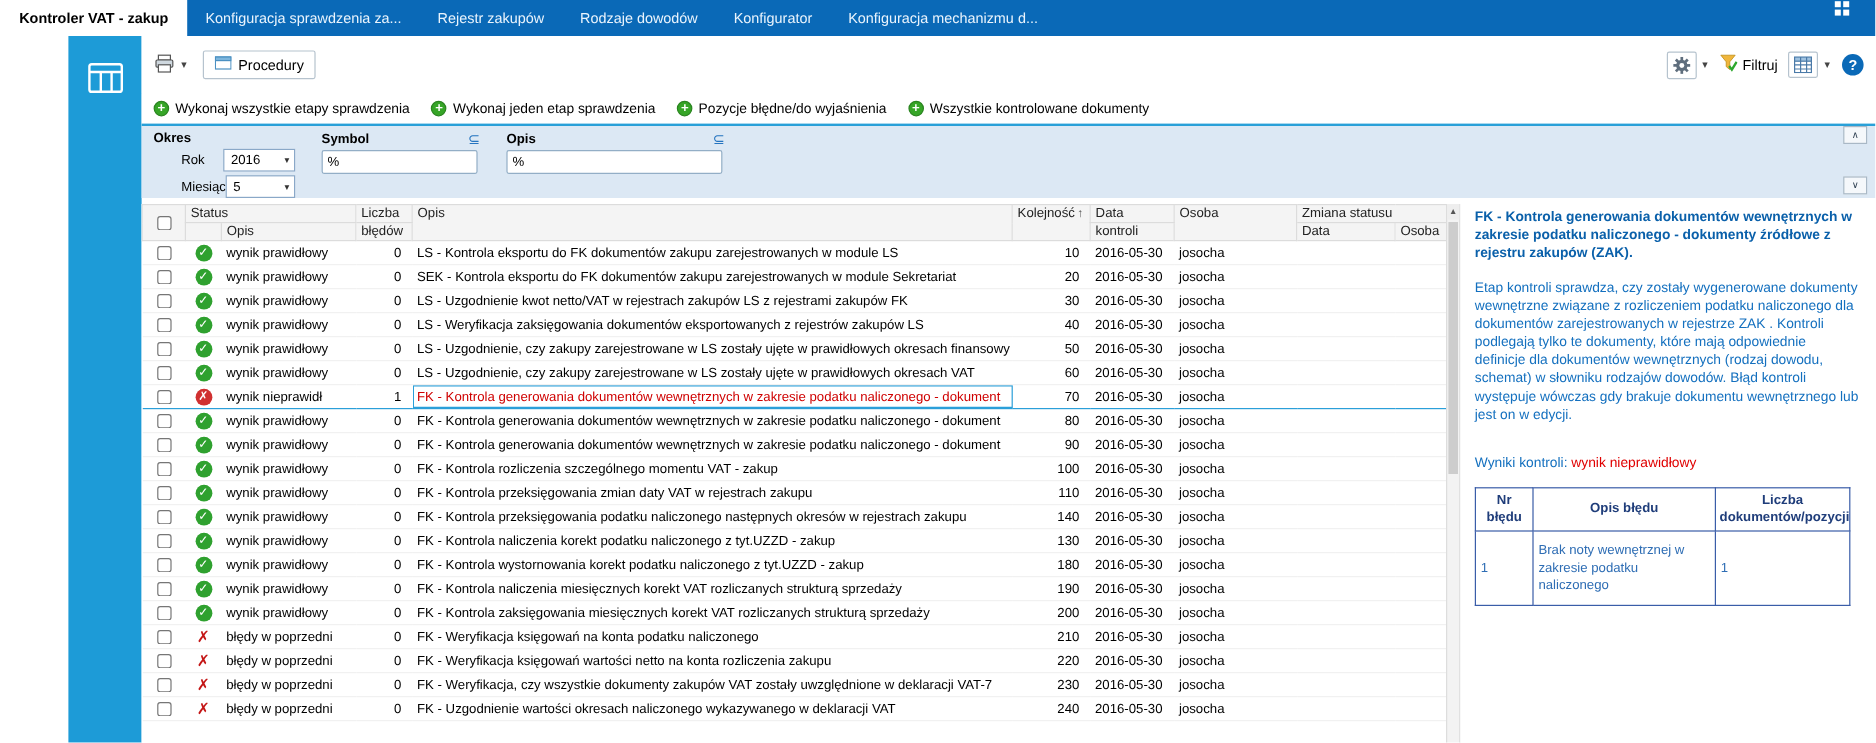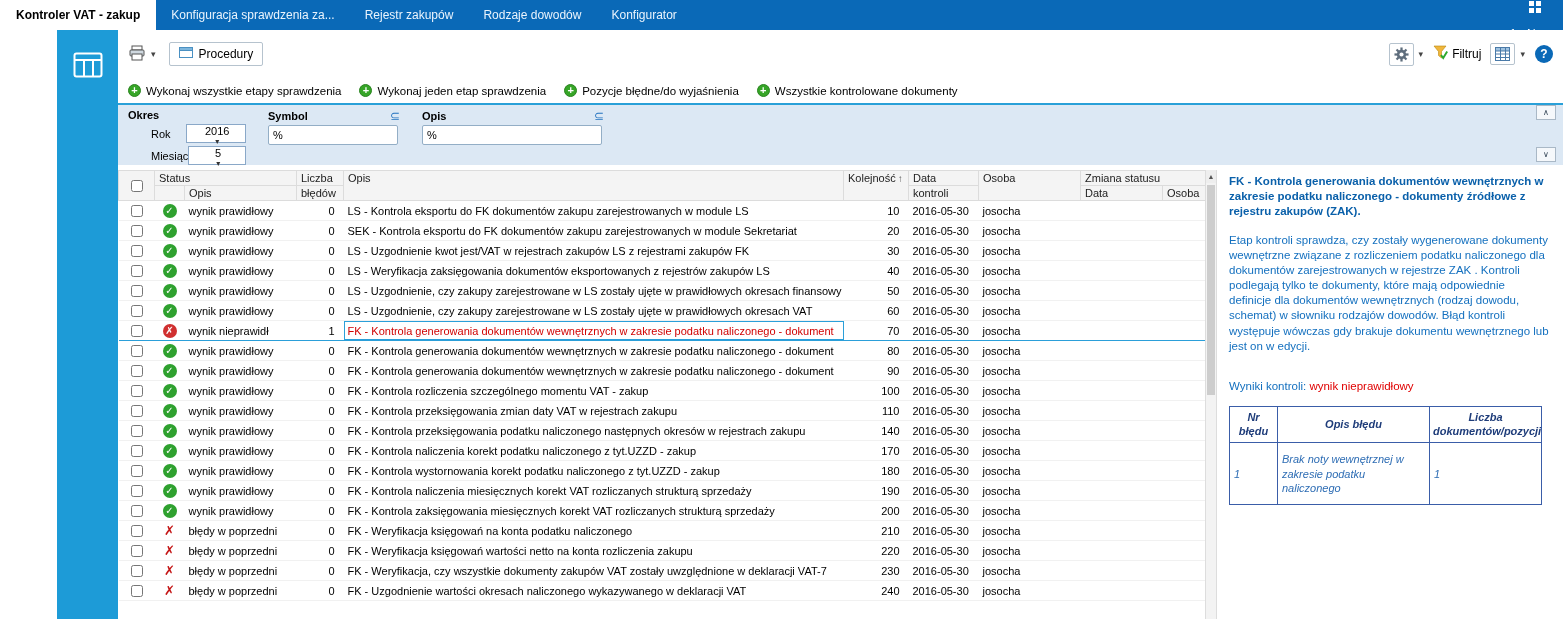--- a/index.html
+++ b/index.html
@@ -33,21 +33,21 @@
   .action { display: flex; align-items: center; gap: 5px; cursor: default; white-space: nowrap; }
   .plus-ic { width: 13px; height: 13px; min-width: 13px; background: #36a527; border: 1px solid #2a8420; border-radius: 50%; color: #fff; font-weight: bold; font-size: 11px; line-height: 11px; text-align: center; }
 
   
   .filterbar { height: 60px; background: #dce8f4; position: relative; display: flex; gap: 22px; padding: 3px 0 0 10px; font-size: 11px; }
   .fgroup { display: flex; flex-direction: column; }
   .fhead { font-weight: bold; height: 15px; display: flex; align-items: center; justify-content: space-between; }
   .subset { color: #2574c0; font-weight: normal; font-size: 12px; padding-left: 8px; }
   .frow { display: flex; align-items: center; margin-top: 3px; margin-left: 23px; }
   .flabel { width: 40px; }
-  .sel { border: 1px solid #8aa8c8; background: #fff; height: 19px; width: 66px; display: flex; align-items: center; justify-content: space-between; padding: 0 3px 0 5px; flex-direction: column; }
+  .sel { border: 1px solid #8aa8c8; background: #fff; height: 19px; width: 66px; display: flex; align-items: center; justify-content: space-between; padding: 0 3px 0 5px; }
   .sel .chev { font-size: 8px; color: #333; }
   .fin { height: 20px; border: 1px solid #93aec6; border-radius: 2px; padding: 0 4px; font-size: 11px; font-family: inherit; background: #fff; }
   .fin.w-symbol { width: 130px; margin-top: 2px; }
   .fin.w-opis { width: 180px; margin-top: 2px; }
   .fcol-btn { position: absolute; right: 7px; width: 20px; height: 15px; background: #f5f8fb; border: 1px solid #a9b8c6; text-align: center; font-size: 8px; line-height: 13px; color: #345; }
   .fcol-top { top: 0; }
   .fcol-bottom { bottom: 3px; }
 
   
   .workarea { flex: 1; min-height: 0; display: flex; margin-top: 5px; }
@@ -72,35 +72,36 @@
   .vscroll { width: 12px; background: #f3f3f3; border-left: 1px solid #ddd; border-right: 1px solid #ddd; display: flex; flex-direction: column; }
   .sb-btn { height: 13px; text-align: center; font-size: 7px; line-height: 13px; color: #555; background: #eee; }
   .sb-thumb { margin: 2px 1px; background: #cdcdcd; height: 210px; }
 
   
   .detail { flex: 1; background: #fff; padding: 4px 14px 0 12px; overflow: hidden; }
   .d-title { color: #0a60aa; font-weight: bold; font-size: 11.5px; line-height: 1.32; }
   .d-body { color: #1470bf; font-size: 11.5px; line-height: 1.32; margin-top: 13px; }
   .d-result { margin-top: 26px; font-size: 11.5px; color: #1470bf; }
   .d-result .bad { color: #e00000; }
-  table.dtable { margin-top: 14px; border-collapse: collapse; font-size: 11px; table-layout: fixed; width: 312px; font-style: italic; }
+  table.dtable { margin-top: 14px; border-collapse: collapse; font-size: 11px; table-layout: fixed; width: 312px; }
   .dtable th { border: 1px solid #3a5da8; font-weight: bold; color: #1f3d7a; text-align: center; vertical-align: middle; padding: 4px 3px; line-height: 1.25; }
   .dtable td { border: 1px solid #3a5da8; color: #2e6db4; text-align: left; vertical-align: middle; padding: 9px 4px; line-height: 1.3; }
 </style>
 </head>
 <body>
 
 <div class="app">
 
   <header class="topbar">
     <div class="tab active">Kontroler VAT - zakup</div>
     <div class="tab">Konfiguracja sprawdzenia za...</div>
     <div class="tab">Rejestr zakupów</div>
     <div class="tab">Rodzaje dowodów</div>
     <div class="tab">Konfigurator</div>
+    <div class="tab">Konfiguracja mechanizmu d...</div>
     <div class="topbar-right">
       <span>
         <svg width="14" height="14" viewBox="0 0 14 14" fill="#fff">
             <rect x="1" y="1" width="5" height="5"></rect>
             <rect x="8" y="1" width="5" height="5"></rect>
             <rect x="1" y="8" width="5" height="5"></rect>
             <rect x="8" y="8" width="5" height="5"></rect>
           </svg>
       </span>
       <span>1 - Nasza</span>
@@ -303,21 +304,21 @@
     <td class="c-per">josocha</td>
     <td class="c-zd"></td>
     <td class="c-zo"></td>
   </tr>
 
   <tr>
     <td class="c-check"><input type="checkbox" style=""></td>
     <td class="c-ic"><span class="badge ok">✓</span></td>
     <td class="c-st">wynik prawidłowy</td>
     <td class="c-err num">0</td>
-    <td class="c-desc">LS - Uzgodnienie kwot jest/VAT w rejestrach zakupów  LS  z rejestrami zakupów FK</td>
+    <td class="c-desc">LS - Uzgodnienie kwot netto/VAT w rejestrach zakupów  LS  z rejestrami zakupów FK</td>
     <td class="c-ord num">30</td>
     <td class="c-date">2016-05-30</td>
     <td class="c-per">josocha</td>
     <td class="c-zd"></td>
     <td class="c-zo"></td>
   </tr>
 
   <tr>
     <td class="c-check"><input type="checkbox" style=""></td>
     <td class="c-ic"><span class="badge ok">✓</span></td>
@@ -434,21 +435,21 @@
     <td class="c-zd"></td>
     <td class="c-zo"></td>
   </tr>
 
   <tr>
     <td class="c-check"><input type="checkbox" style=""></td>
     <td class="c-ic"><span class="badge ok">✓</span></td>
     <td class="c-st">wynik prawidłowy</td>
     <td class="c-err num">0</td>
     <td class="c-desc">FK - Kontrola naliczenia korekt podatku naliczonego z tyt.UZZD - zakup</td>
-    <td class="c-ord num">170</td>
+    <td class="c-ord num">130</td>
     <td class="c-date">2016-05-30</td>
     <td class="c-per">josocha</td>
     <td class="c-zd"></td>
     <td class="c-zo"></td>
   </tr>
 
   <tr>
     <td class="c-check"><input type="checkbox" style=""></td>
     <td class="c-ic"><span class="badge ok">✓</span></td>
     <td class="c-st">wynik prawidłowy</td>

